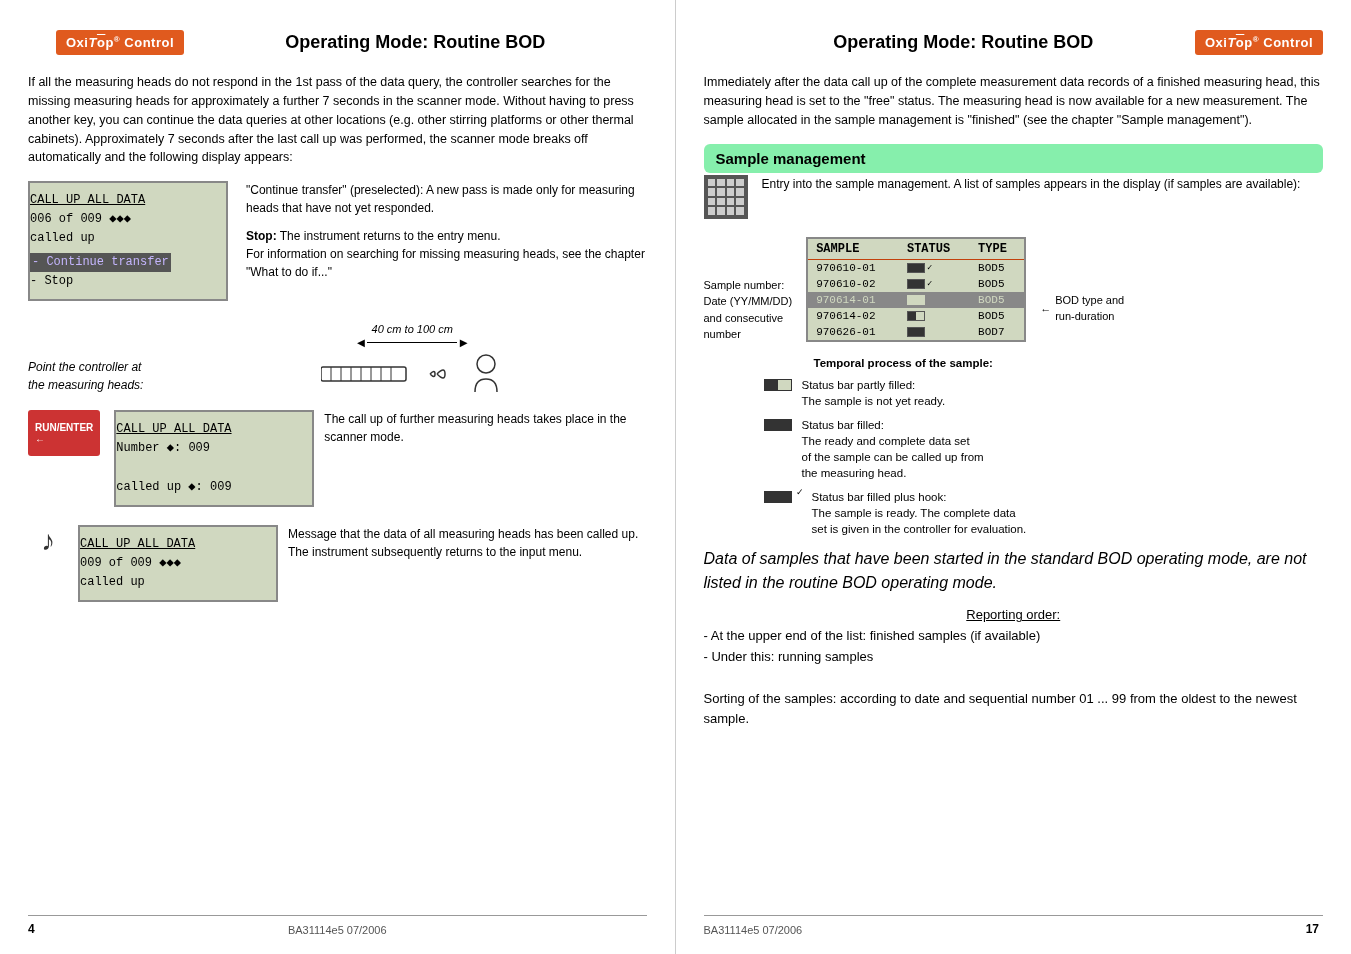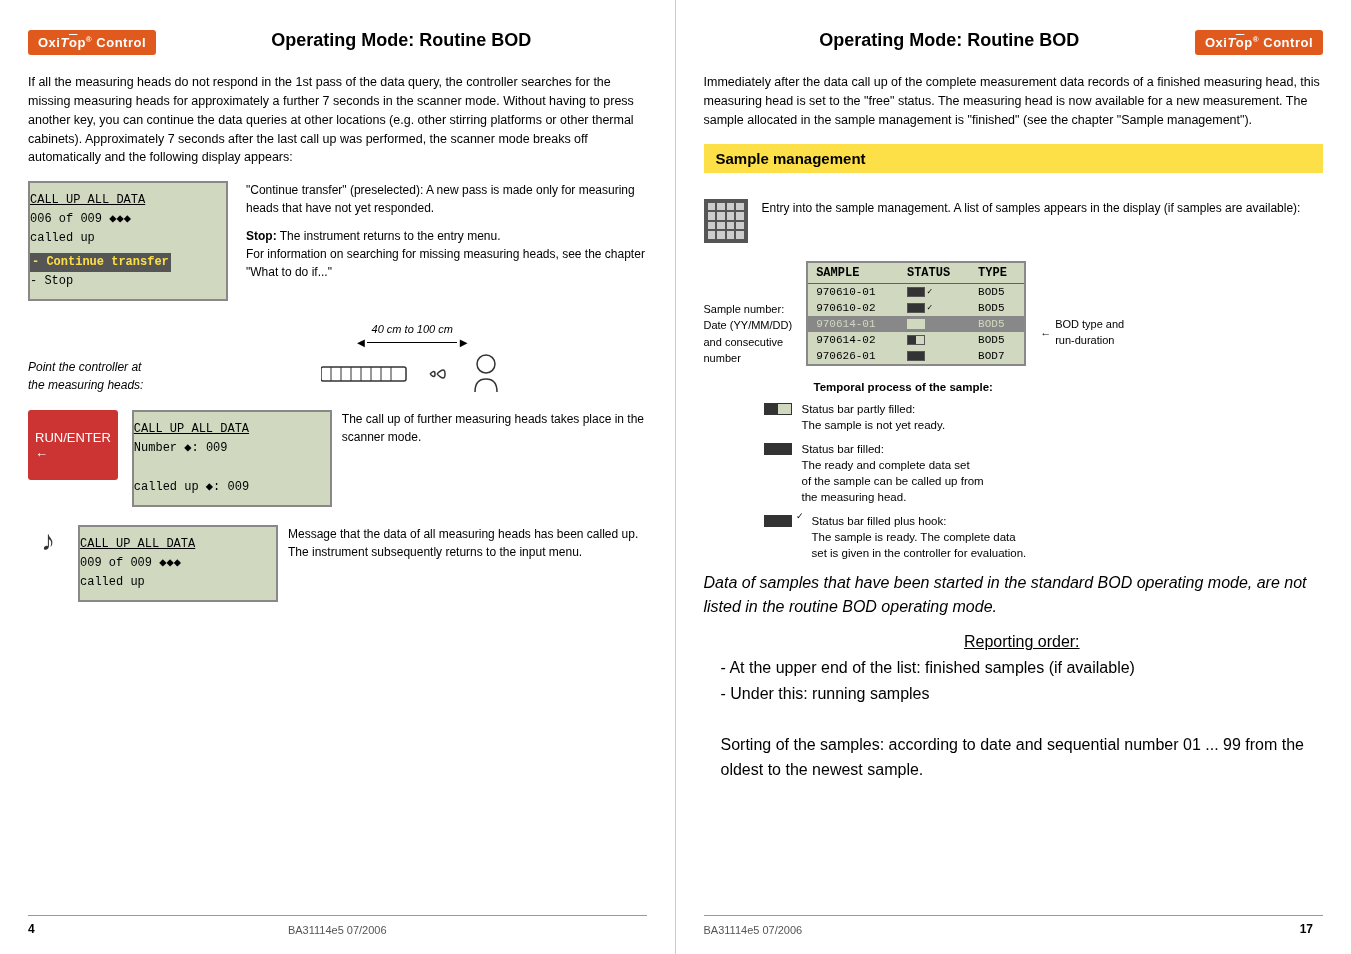--- a/index.html
+++ b/index.html
@@ -20,21 +20,23 @@
       padding: 30px 28px 20px 28px;
       position: relative;
     }
     .left-page {
       border-right: 1px solid #ccc;
     }
 
     
     .page-header {
       display: flex;
+      align-items: center;
       margin-bottom: 18px;
+      margin-left: 28px;
     }
     .oxitop-logo {
       background: #e05a1e;
       color: #fff;
       font-weight: bold;
       font-size: 13px;
       padding: 5px 10px;
       border-radius: 3px;
       white-space: nowrap;
       letter-spacing: 0.5px;
@@ -72,24 +74,23 @@
       display: inline-block;
       min-width: 200px;
       line-height: 1.6;
       text-decoration: none;
     }
     .lcd-box .underline {
       text-decoration: underline;
     }
     .lcd-box .selected {
       background: #555;
-      color: #fde047;
+      color: #c4b5fd;
       display: inline-block;
       padding: 0 2px;
-      font-weight: bold;
     }
 
     
     .section-row {
       display: flex;
       align-items: flex-start;
       margin-bottom: 22px;
       gap: 18px;
     }
     .section-lcd {
@@ -110,23 +111,23 @@
     }
     .scanner-label {
       font-size: 12px;
       line-height: 1.5;
     }
 
     
     .run-enter-btn {
       background: #cc3333;
       color: #fff;
-      font-size: 13px;
-      font-weight: normal;
-      padding: 20px 7px;
+      font-size: 10px;
+      font-weight: bold;
+      padding: 12px 7px;
       border-radius: 3px;
       display: inline-block;
       white-space: nowrap;
       margin-right: 4px;
     }
 
     
     .bottom-section-row {
       display: flex;
       align-items: flex-start;
@@ -152,21 +153,21 @@
     }
 
     
     .page-number {
       position: absolute;
       bottom: 18px;
       font-size: 12px;
       font-weight: bold;
     }
     .left-page .page-number { left: 28px; }
-    .right-page .page-number { right: 38px; margin-left: 44px; }
+    .right-page .page-number { right: 32px; margin-left: 44px; }
     .page-footer {
       position: absolute;
       bottom: 18px;
       left: 50%;
       transform: translateX(-50%);
       font-size: 11px;
       color: #555;
       white-space: nowrap;
     }
 
@@ -174,27 +175,27 @@
     .footer-divider {
       position: absolute;
       bottom: 38px;
       left: 28px;
       right: 28px;
       border-top: 1px solid #999;
     }
 
     
     .sample-section-header {
-      background: #fde047;
+      background: #86efac;
       color: #000;
       font-size: 15px;
       font-weight: bold;
       padding: 6px 12px;
-      margin-bottom: 26px;
-      border-radius: 0;
+      margin-bottom: 2px;
+      border-radius: 6px;
     }
     .sample-intro {
       display: flex;
       align-items: flex-start;
       gap: 14px;
       margin-bottom: 18px;
     }
     .grid-icon {
       width: 44px;
       height: 44px;
@@ -256,23 +257,22 @@
     .status-bar-legend.full-check { background: #333; }
     .status-legend-text { font-size: 11.5px; line-height: 1.4; }
 
     .italic-note {
       font-style: italic;
       font-size: 16px;
       line-height: 1.5;
       margin-bottom: 10px;
     }
     .reporting-order {
-      font-size: 16px;
+      font-size: 13px;
       line-height: 1.6;
-      margin-left: 17px;
     }
     .reporting-order .underline {
       text-decoration: underline;
     }
   </style>
 </head>
 <body>
 
 <div class="page">
 

